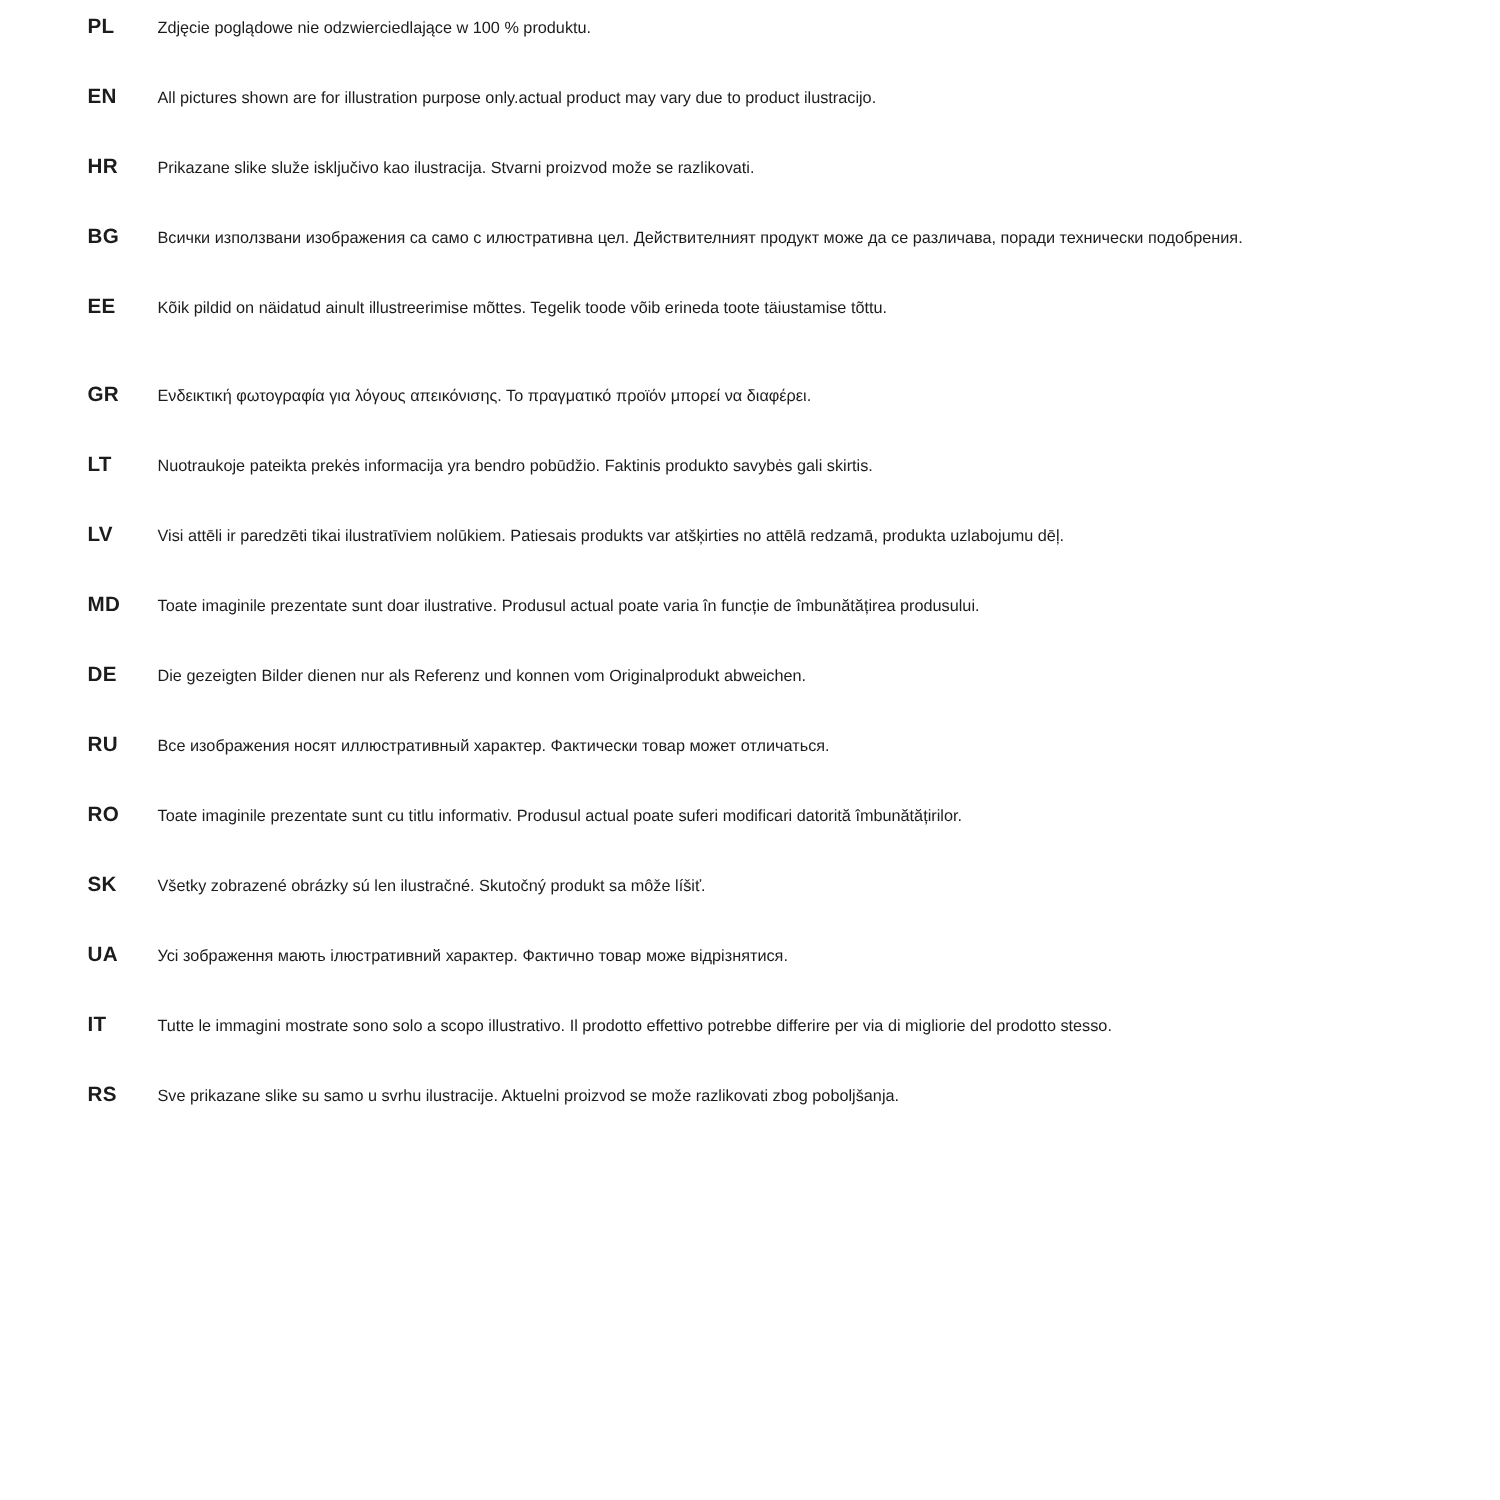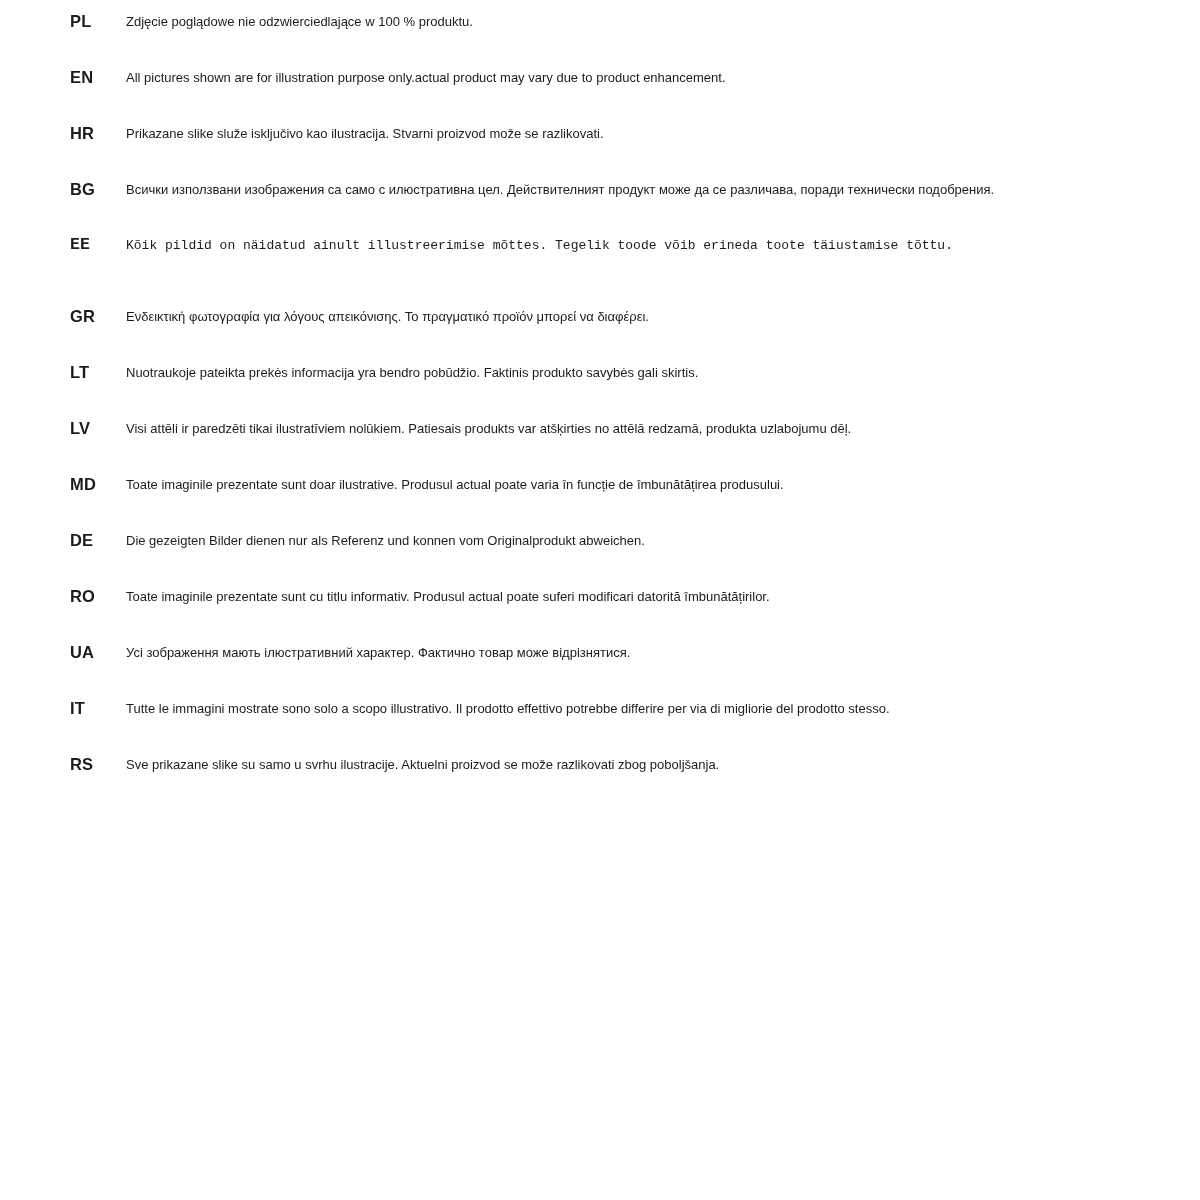--- a/index.html
+++ b/index.html
@@ -21,21 +21,20 @@
     padding: 8px 80px 10px 70px;
   }
   .row {
     display: grid;
     grid-template-columns: 56px 1fr;
     column-gap: 0;
     margin-bottom: 29px;
   }
   .row.gap-after {
     margin-bottom: 44px;
-    font-family: Liberation Mono, monospace;
   }
   .code {
     font-weight: bold;
     font-size: 16.5px;
     line-height: 26px;
     letter-spacing: 0.2px;
   }
   .text {
     margin: 0;
     font-size: 13px;
@@ -47,21 +46,21 @@
 
 <div class="page">
 
   <div class="row">
     <span class="code">PL</span>
     <p class="text">Zdjęcie poglądowe nie odzwierciedlające w 100 % produktu.</p>
   </div>
 
   <div class="row">
     <span class="code">EN</span>
-    <p class="text">All pictures shown are for illustration purpose only.actual product may vary due to product enhancement.</p>
+    <p class="text">All pictures shown are for illustration purpose only.actual product may vary due to product ilustracijo.</p>
   </div>
 
   <div class="row">
     <span class="code">HR</span>
     <p class="text">Prikazane slike služe isključivo kao ilustracija. Stvarni proizvod može se razlikovati.</p>
   </div>
 
   <div class="row">
     <span class="code">BG</span>
     <p class="text">Всички използвани изображения са само с илюстративна цел. Действителният продукт може да се различава, поради технически подобрения.</p>
@@ -91,26 +90,34 @@
   <div class="row">
     <span class="code">MD</span>
     <p class="text">Toate imaginile prezentate sunt doar ilustrative. Produsul actual poate varia în funcție de îmbunătățirea produsului.</p>
   </div>
 
   <div class="row">
     <span class="code">DE</span>
     <p class="text">Die gezeigten Bilder dienen nur als Referenz und konnen vom Originalprodukt abweichen.</p>
   </div>
 
+  <div class="row">
+    <span class="code">RU</span>
+    <p class="text">Все изображения носят иллюстративный характер. Фактически товар может отличаться.</p>
+  </div>
 
   <div class="row">
     <span class="code">RO</span>
     <p class="text">Toate imaginile prezentate sunt cu titlu informativ. Produsul actual poate suferi modificari datorită îmbunătățirilor.</p>
   </div>
 
+  <div class="row">
+    <span class="code">SK</span>
+    <p class="text">Všetky zobrazené obrázky sú len ilustračné. Skutočný produkt sa môže líšiť.</p>
+  </div>
 
 
   <div class="row">
     <span class="code">UA</span>
     <p class="text">Усі зображення мають ілюстративний характер. Фактично товар може відрізнятися.</p>
   </div>
 
 
   <div class="row">
     <span class="code">IT</span>

